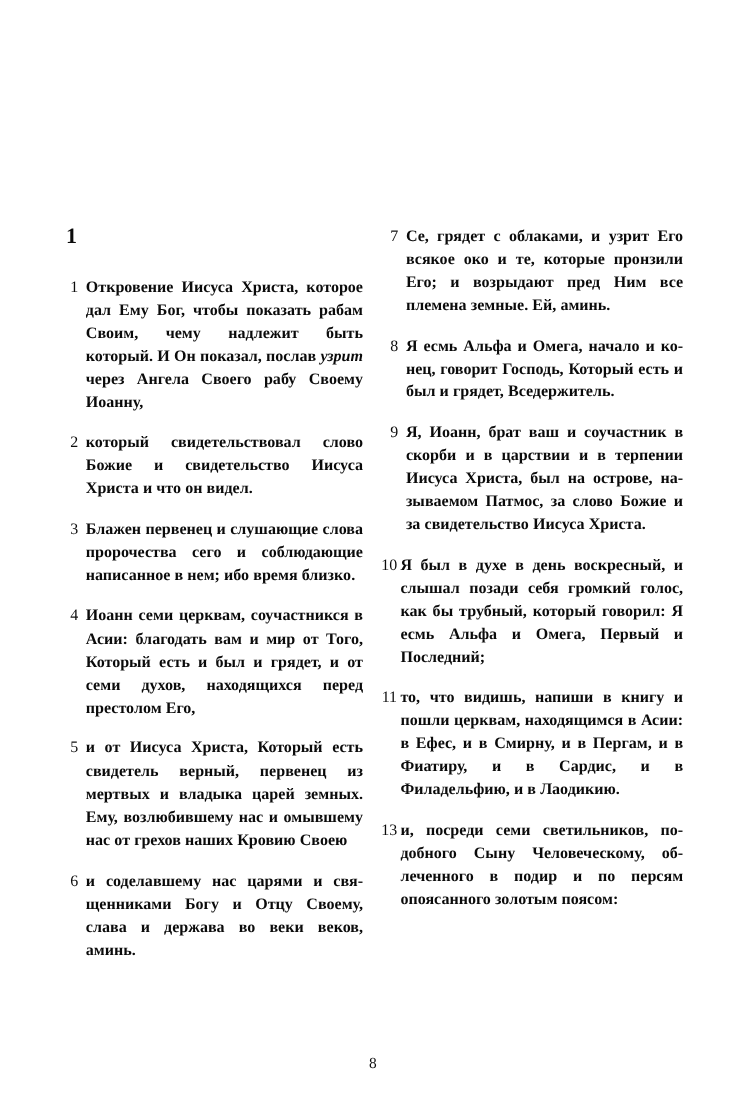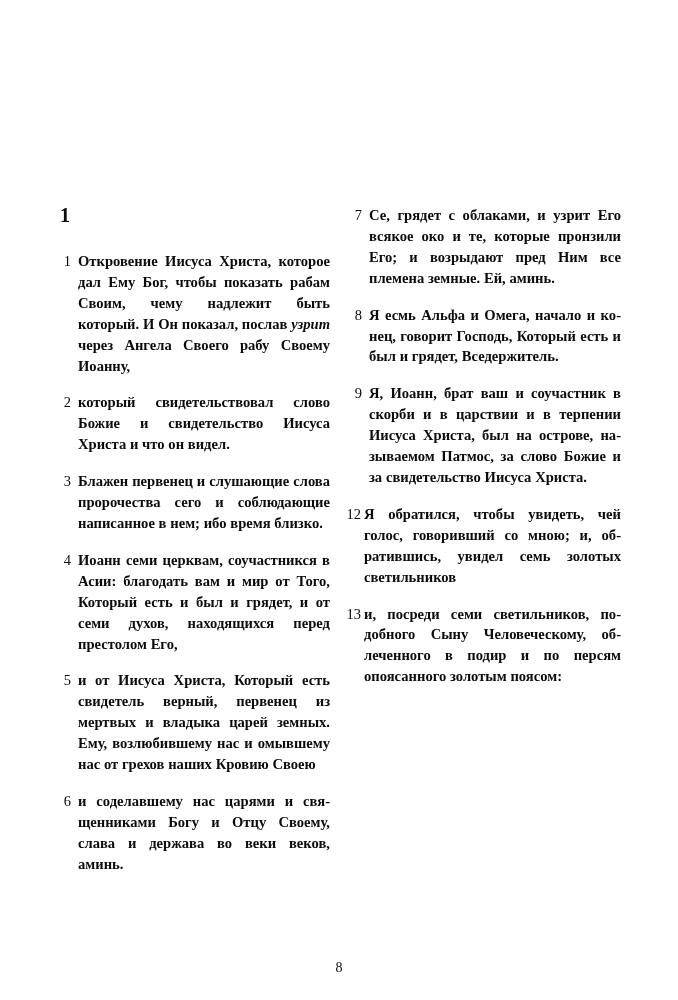--- a/index.html
+++ b/index.html
@@ -152,26 +152,30 @@
       <div class="verse">
         <div class="verse-num">8</div>
         <div class="verse-text">Я есмь Альфа и Омега, начало и ко­нец, говорит Господь, Который есть и был и грядет, Вседержитель.</div>
       </div>
 
       <div class="verse">
         <div class="verse-num">9</div>
         <div class="verse-text">Я, Иоанн, брат ваш и соучастник в скорби и в царствии и в терпении Иисуса Христа, был на острове, на­зываемом Патмос, за слово Божие и за свидетельство Иисуса Христа.</div>
       </div>
 
-
+      <div class="verse">
+        <div class="verse-num wide">10</div>
+        <div class="verse-text">Я был в духе в день воскресный, и слышал позади себя громкий го­лос, как бы трубный, который го­ворил: Я есмь Альфа и Омега, Пер­вый и Последний;</div>
+      </div>
 
       <div class="verse">
-        <div class="verse-num wide">12</div>
-        <div class="verse-text">Я обратился, чтобы увидеть, чей голос, говоривший со мною; и, об­ратившись, увидел семь золотых светильников</div>
+        <div class="verse-num wide">11</div>
+        <div class="verse-text">то, что видишь, напиши в книгу и пошли церквам, находящимся в Асии: в Ефес, и в Смирну, и в Пер­гам, и в Фиатиру, и в Сардис, и в Филадельфию, и в Лаодикию.</div>
       </div>
+
 
       <div class="verse">
         <div class="verse-num wide">13</div>
         <div class="verse-text">и, посреди семи светильников, по­добного Сыну Человеческому, об­леченного в подир и по персям опоясанного золотым поясом:</div>
       </div>
 
     </div>
 
   </div>
 

